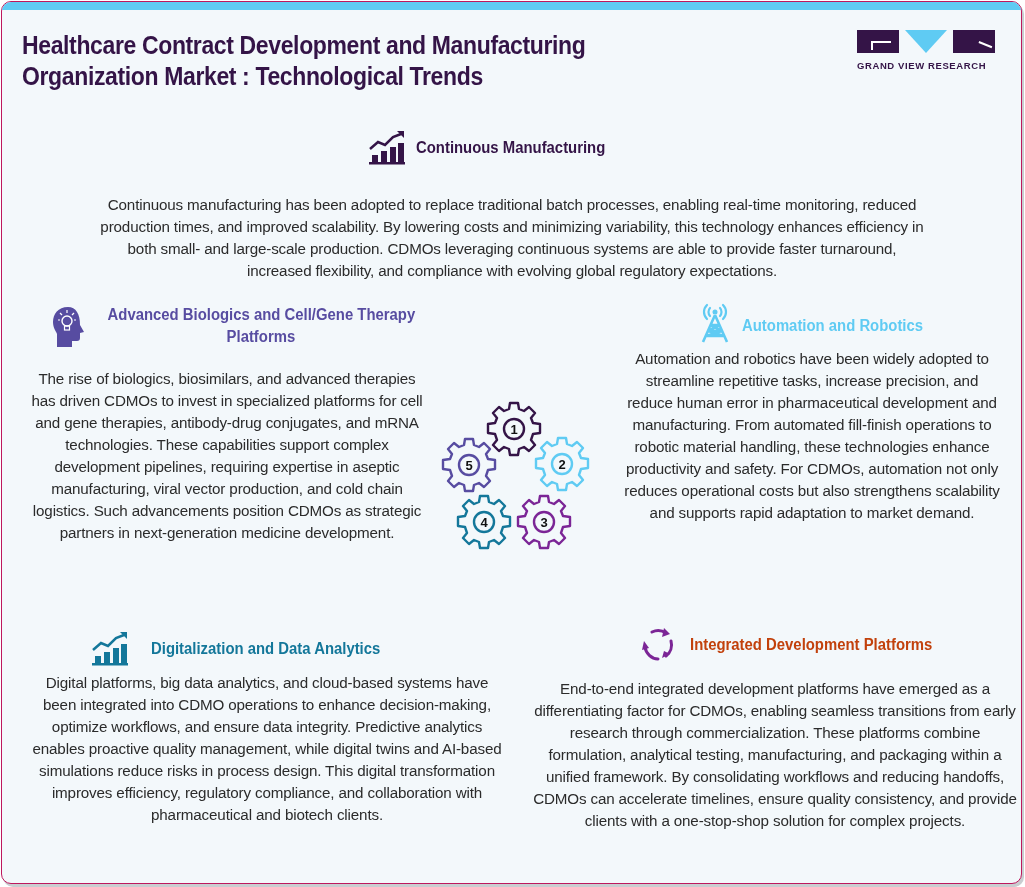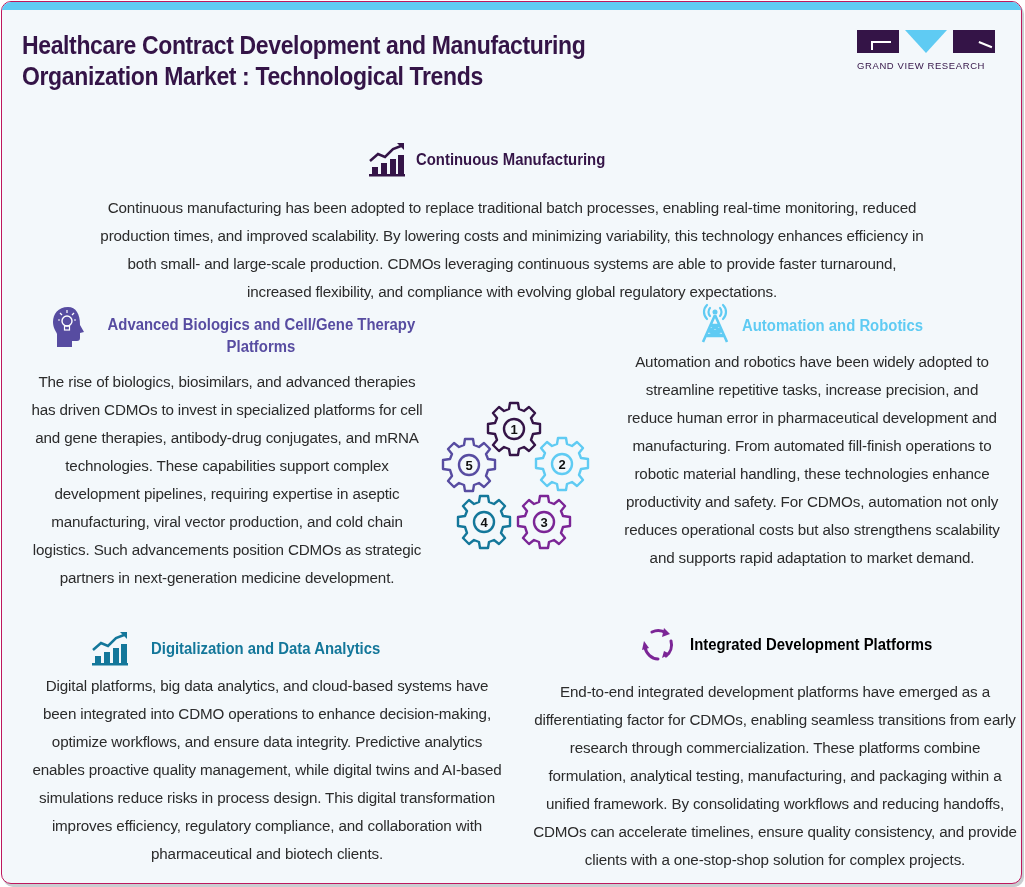--- a/index.html
+++ b/index.html
@@ -18,27 +18,27 @@
     transform: scaleX(0.92); transform-origin: left top;
   }
   .logo { position: absolute; left: 855px; top: 28px; width: 145px; }
   .logo-blocks { display: flex; gap: 6px; height: 23px; }
   .logo-g { width: 42px; height: 23px; background: #341447; position: relative; }
   .logo-g::after { content:""; position:absolute; left:14px; top:11px; width:20px; height:2px; background:#fff; }
   .logo-g::before { content:""; position:absolute; left:14px; top:11px; width:2px; height:9px; background:#fff; }
   .logo-v { width: 0; height: 0; border-left: 21px solid transparent; border-right: 21px solid transparent; border-top: 23px solid #5fcbf3; }
   .logo-r { width: 42px; height: 23px; background: #341447; position: relative; }
   .logo-r::after { content:""; position:absolute; left:26px; top:11px; width:14px; height:1.5px; background:#fff; transform: rotate(22deg); transform-origin:left; }
-  .logo-text { margin-top: 7px; font-size: 9.5px; font-weight: normal; color: #341447; letter-spacing: 0.6px; white-space: nowrap; }
+  .logo-text { margin-top: 7px; font-size: 9.5px; font-weight: bold; color: #341447; letter-spacing: 0.6px; white-space: nowrap; }
 
   .sec-head { position: absolute; display: flex; align-items: center; gap: 10px; font-weight: bold; font-size: 16px; }
   .sec-head .label { transform: scaleX(0.93); transform-origin: left center; white-space: nowrap; }
   .body-text {
     position: absolute; text-align: center; color: #2b2b2b;
-    font-size: 15.2px; line-height: 28px; letter-spacing: -0.15px;
+    font-size: 15.2px; line-height: 22px; letter-spacing: -0.15px;
   }
   .icon svg { display: block; }
   .gears { position: absolute; left: 432px; top: 396px; width: 160px; height: 160px; }
 </style>
 </head>
 <body>
 
 <div class="card">
   <div class="topbar"></div>
 
@@ -49,21 +49,21 @@
 
   <div class="logo">
     <div class="logo-blocks">
       <div class="logo-g"></div>
       <div class="logo-v"></div>
       <div class="logo-r"></div>
     </div>
     <div class="logo-text">GRAND VIEW RESEARCH</div>
   </div>
 
-  <div class="sec-head" style="left:366px; top:141px; color:#341447;">
+  <div class="sec-head" style="left:366px; top:129px; color:#341447;">
     <span class="icon">
       <svg width="38" height="34" viewBox="0 0 38 34">
         <rect x="1" y="31" width="36" height="2.5" fill="#341447"></rect>
         <rect x="4" y="24" width="6" height="7" fill="#341447"></rect>
         <rect x="13" y="20" width="6" height="11" fill="#341447"></rect>
         <rect x="22" y="16" width="6" height="15" fill="#341447"></rect>
         <rect x="30" y="12" width="6" height="19" fill="#341447"></rect>
         <polyline points="2,18 10,11 17,14 25,6 33,3" fill="none" stroke="#341447" stroke-width="2.5"></polyline>
         <polygon points="29,0 36,0 36,7" fill="#341447"></polygon>
       </svg>
@@ -78,21 +78,21 @@
         <path d="M16 1 C6 1 1 8 1 16 C1 22 4 25 5 28 L5 41 L20 41 L20 35 L25 35 C27 35 28 34 28 32 L28 27 L32 26 L28 19 C28 8 24 1 16 1 Z" fill="#574ca1"></path>
         <circle cx="15" cy="15" r="5" fill="none" stroke="#fff" stroke-width="1.4"></circle>
         <rect x="12.5" y="20" width="5" height="4" fill="none" stroke="#fff" stroke-width="1.2"></rect>
         <line x1="15" y1="4" x2="15" y2="7" stroke="#fff" stroke-width="1.2"></line>
         <line x1="6" y1="14" x2="8" y2="14" stroke="#fff" stroke-width="1.2"></line>
         <line x1="22" y1="14" x2="24" y2="14" stroke="#fff" stroke-width="1.2"></line>
         <line x1="8" y1="7" x2="10" y2="9" stroke="#fff" stroke-width="1.2"></line>
         <line x1="22" y1="7" x2="20" y2="9" stroke="#fff" stroke-width="1.2"></line>
       </svg>
     </span>
-    <span style="display:flex; flex-direction:column; align-items:center; margin-top:10px;">
+    <span style="display:flex; flex-direction:column; align-items:center; margin-top:0;">
       <span class="label" style="transform-origin:center;">Advanced Biologics and Cell/Gene Therapy</span>
       <span class="label" style="transform-origin:center; margin-top:4px;">Platforms</span>
     </span>
   </div>
   <div class="body-text" style="left:25px; top:366px; width:400px;">The rise of biologics, biosimilars, and advanced therapies has driven CDMOs to invest in specialized platforms for cell and gene therapies, antibody-drug conjugates, and mRNA technologies. These capabilities support complex development pipelines, requiring expertise in aseptic manufacturing, viral vector production, and cold chain logistics. Such advancements position CDMOs as strategic partners in next-generation medicine development.</div>
 
   <div class="sec-head" style="left:696px; top:299px; color:#5fcbf3;justify-content:flex-end;">
     <span class="icon">
       <svg width="34" height="42" viewBox="0 0 34 42">
         <g fill="none" stroke="#5fcbf3" stroke-width="2.2" stroke-linecap="round">
@@ -151,21 +151,21 @@
         <rect x="22" y="16" width="6" height="15" fill="#13779a"></rect>
         <rect x="30" y="12" width="6" height="19" fill="#13779a"></rect>
         <polyline points="2,18 10,11 17,14 25,6 33,3" fill="none" stroke="#13779a" stroke-width="2.5"></polyline>
         <polygon points="29,0 36,0 36,7" fill="#13779a"></polygon>
       </svg>
     </span>
     <span class="label">Digitalization and Data Analytics</span>
   </div>
   <div class="body-text" style="left:30px; top:670px; width:470px;">Digital platforms, big data analytics, and cloud-based systems have been integrated into CDMO operations to enhance decision-making, optimize workflows, and ensure data integrity. Predictive analytics enables proactive quality management, while digital twins and AI-based simulations reduce risks in process design. This digital transformation improves efficiency, regulatory compliance, and collaboration with pharmaceutical and biotech clients.</div>
 
-  <div class="sec-head" style="left:638px; top:625px; color:#000000;gap:8px;">
+  <div class="sec-head" style="left:638px; top:625px; color:#c2410c;gap:8px;">
     <span class="icon">
       <svg width="36" height="36" viewBox="0 0 36 36">
         <g fill="none" stroke="#7b2596" stroke-width="3" stroke-linecap="round">
           <path d="M12 5 A14 14 0 0 1 26 6"></path>
           <path d="M31 14 A14 14 0 0 1 26 29"></path>
           <path d="M18 32 A14 14 0 0 1 5 20"></path>
         </g>
         <polygon points="24,1 30,7 22,10" fill="#7b2596"></polygon>
         <polygon points="30,27 22,31 24,24" fill="#7b2596"></polygon>
         <polygon points="2,23 4,14 9,21" fill="#7b2596"></polygon>

